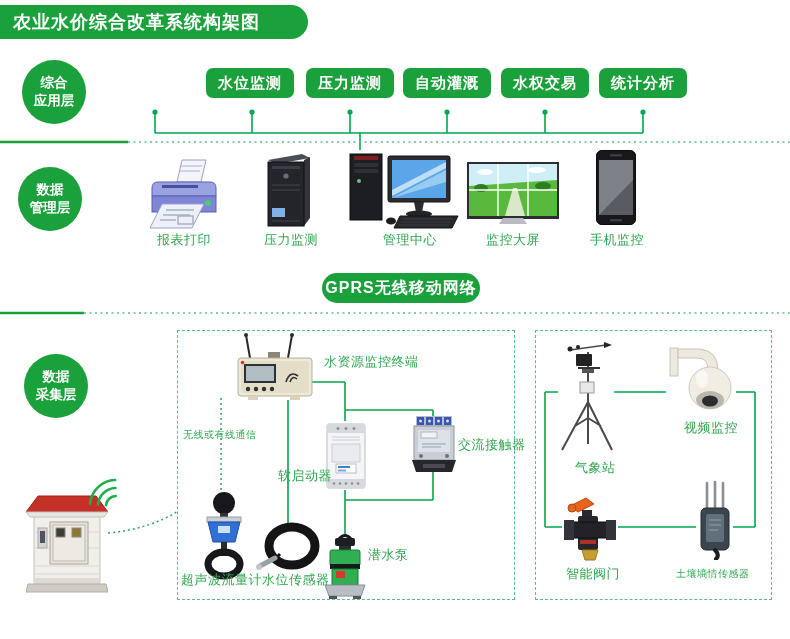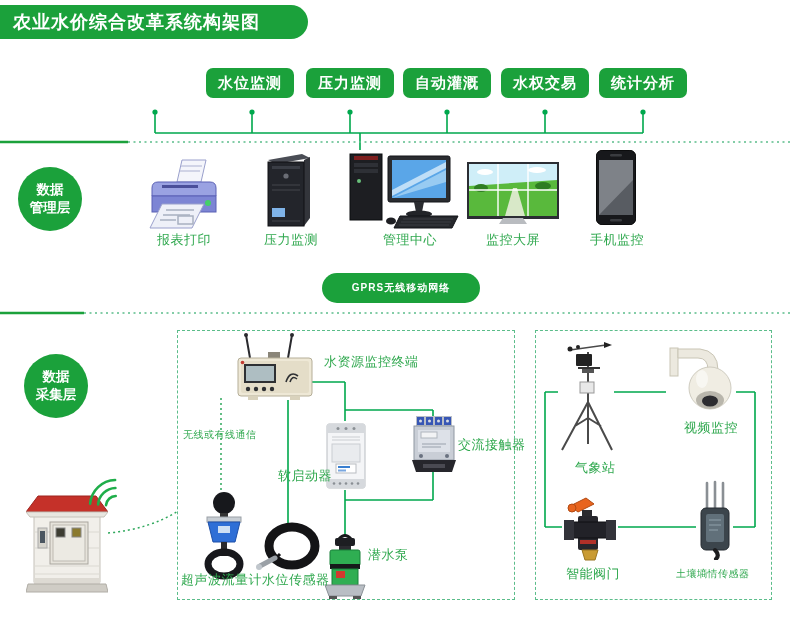--- a/index.html
+++ b/index.html
@@ -20,21 +20,21 @@
     font-size:13.5px;font-weight:bold;line-height:1.3;display:flex;flex-direction:column;
     align-items:center;justify-content:center;text-align:center;z-index:3;
   }
   .btn{
     top:68px;width:88px;height:30px;background:#1ba13b;border-radius:7px;color:#fff;
     font-size:15px;font-weight:bold;display:flex;align-items:center;justify-content:center;
     letter-spacing:1px;z-index:3;
   }
   .pill{
     left:322px;top:273px;width:158px;height:30px;background:#1ba13b;border-radius:15px;
-    color:#fff;font-size:10px;font-weight:bold;display:flex;align-items:center;
+    color:#fff;font-size:16px;font-weight:bold;display:flex;align-items:center;
     justify-content:center;letter-spacing:1px;z-index:3;
   }
   .dashbox{border:1px dashed #5bbd8a;box-sizing:border-box;z-index:0;}
   .lbl{
     color:#2fa84e;font-size:13px;font-weight:normal;white-space:nowrap;z-index:4;
     letter-spacing:0.5px;
   }
   .lbl.center{text-align:center;}
   .lbl.small{font-size:10px;}
   #wires{left:0;top:0;z-index:1;pointer-events:none;}
@@ -42,20 +42,24 @@
 </style>
 </head>
 <body>
 
 <div id="canvas">
 
   <div class="abs banner">
     <span>农业水价综合改革系统构架图</span>
   </div>
 
+  <div class="abs badge" style="left:22px;top:60px;">
+    <span>综合</span>
+    <span>应用层</span>
+  </div>
   <div class="abs badge" style="left:18px;top:167px;">
     <span>数据</span>
     <span>管理层</span>
   </div>
   <div class="abs badge" style="left:24px;top:354px;">
     <span>数据</span>
     <span>采集层</span>
   </div>
 
   <div class="abs btn" style="left:206px;">水位监测</div>

